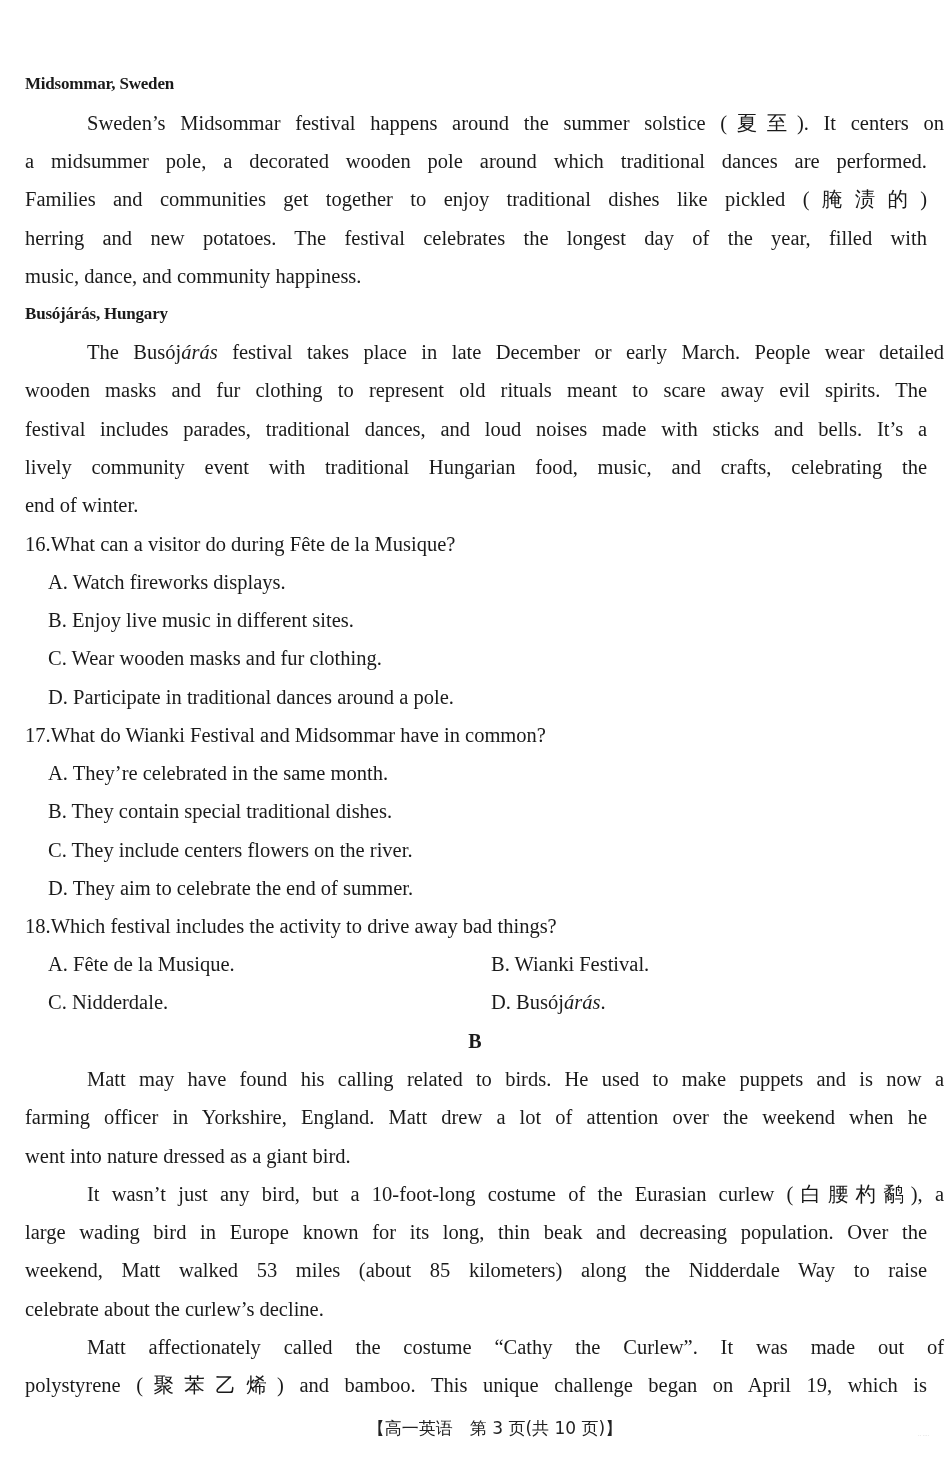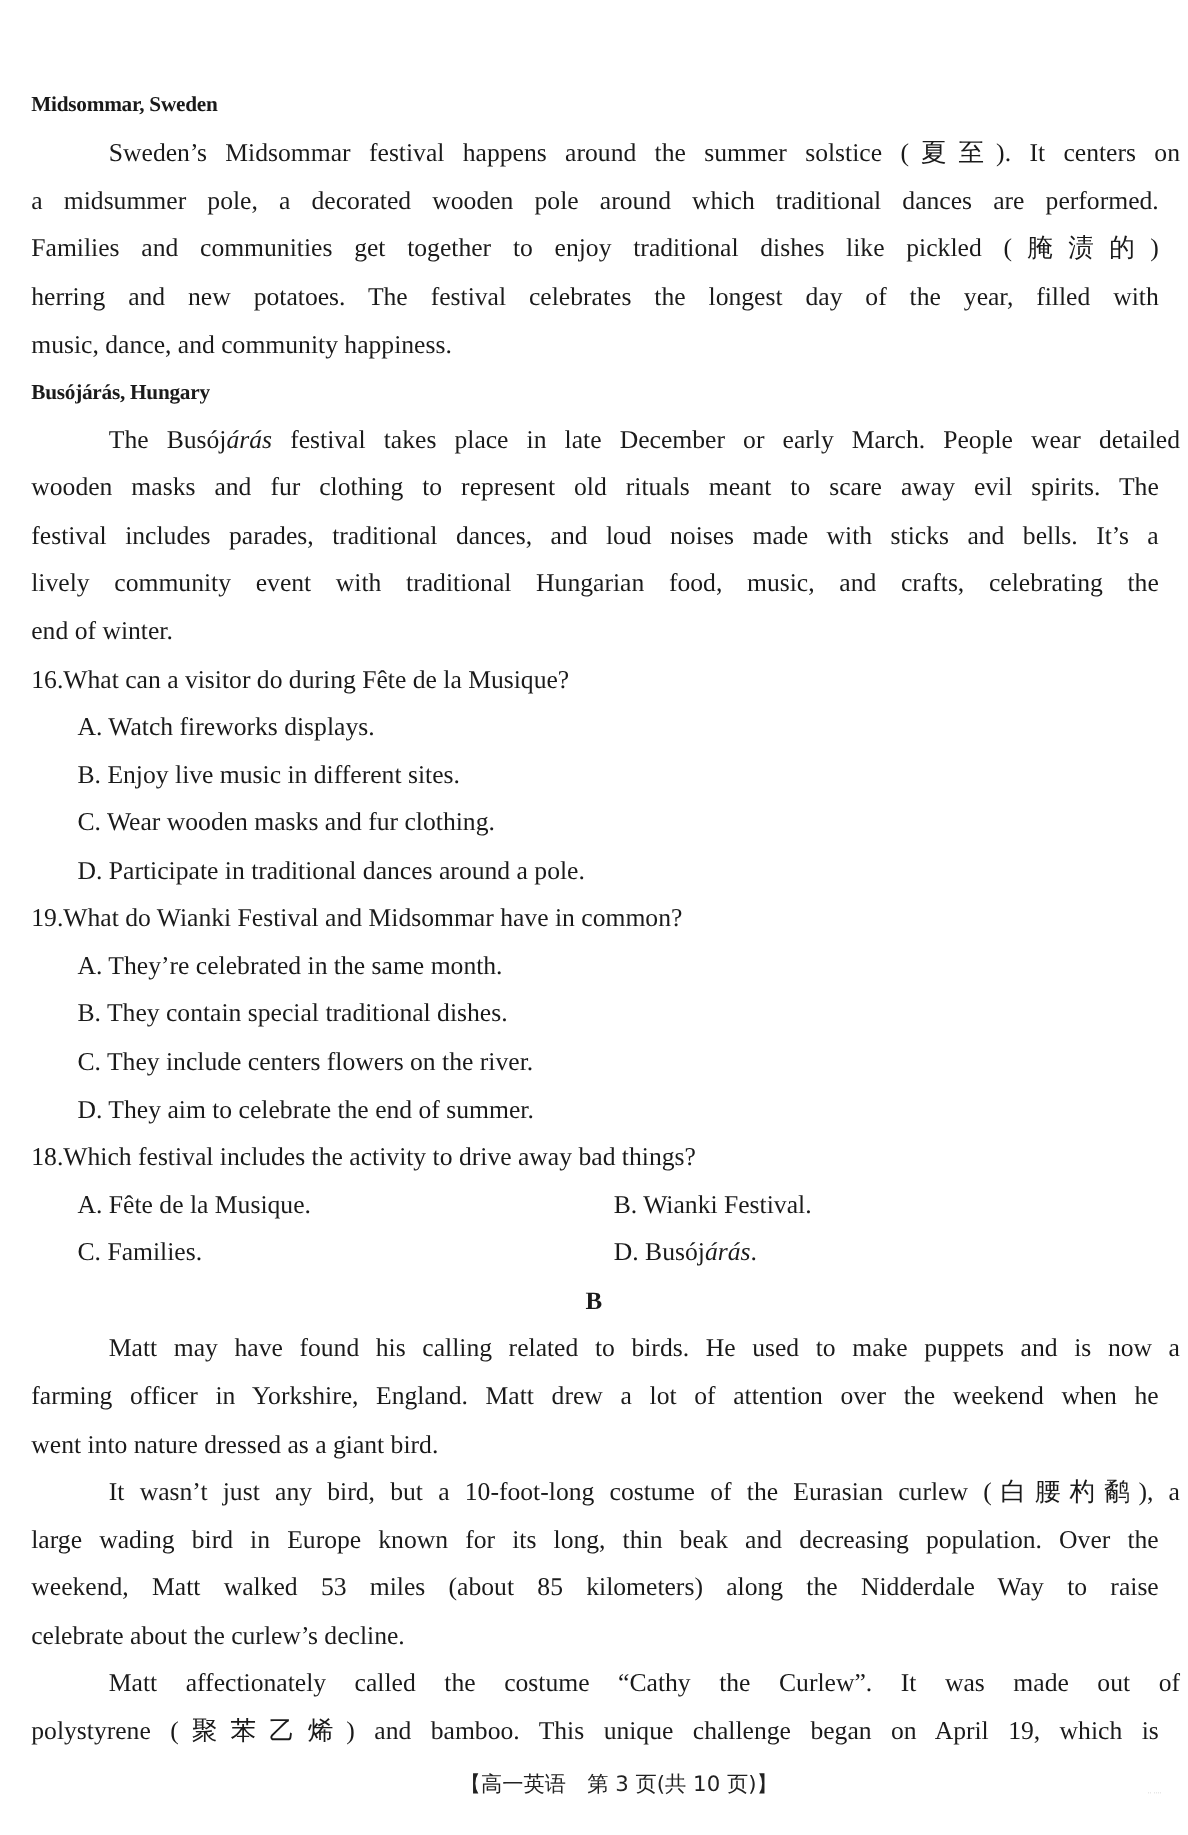--- a/index.html
+++ b/index.html
@@ -3,21 +3,21 @@
 <meta charset="utf-8">
 <style>
   html, body { margin: 0; padding: 0; background: #ffffff; }
   body { width: 950px; height: 1468px; position: relative; overflow: hidden;
          font-family: "Liberation Serif", "DejaVu Serif", serif; color: #1a1a1a; }
   .line { position: absolute; left: 25px; width: 902px; height: 30px; line-height: 30px;
           font-size: 20.5px; white-space: nowrap; }
   .just { text-align: justify; text-align-last: justify; }
   .indent { left: 87px; width: 857px; }
   .heading { font-weight: bold; font-size: 17px; letter-spacing: -0.2px; }
-  .opt { left: 62px; width: auto; text-align: center; }
+  .opt { left: 48px; width: auto; text-align: center; }
   .opt2 { left: 491px; width: auto; }
   .sec { left: 0; width: 950px; text-align: center; font-weight: bold; font-size: 20px; }
   .footer { left: 0; width: 950px; text-align: center; font-size: 17px;
             font-family: "DejaVu Sans", sans-serif; color: #222; padding-left: 20px; }
   .it { font-style: italic; }
   .mark { position: absolute; left: 918px; top: 1432px; font-size: 5px; color: #bbb;
           font-family: "DejaVu Sans", sans-serif; }
 </style>
 </head>
 <body>
@@ -35,30 +35,30 @@
 <div class="line just" style="top:414px">festival includes parades, traditional dances, and loud noises made with sticks and bells. It’s a</div>
 <div class="line just" style="top:452px">lively community event with traditional Hungarian food, music, and crafts, celebrating the</div>
 <div class="line" style="top:490px">end of winter.</div>
 
 <div class="line" style="top:529px"><span>16.</span><span>What can a visitor do during Fête de la Musique?</span></div>
 <div class="line opt" style="top:567px">A. Watch fireworks displays.</div>
 <div class="line opt" style="top:605px">B. Enjoy live music in different sites.</div>
 <div class="line opt" style="top:643px">C. Wear wooden masks and fur clothing.</div>
 <div class="line opt" style="top:682px">D. Participate in traditional dances around a pole.</div>
 
-<div class="line" style="top:720px"><span>19.</span><span>What do Wianki Festival and Midsommar have in common?</span></div>
+<div class="line" style="top:720px"><span>17.</span><span>What do Wianki Festival and Midsommar have in common?</span></div>
 <div class="line opt" style="top:758px">A. They’re celebrated in the same month.</div>
 <div class="line opt" style="top:796px">B. They contain special traditional dishes.</div>
 <div class="line opt" style="top:835px">C. They include centers flowers on the river.</div>
 <div class="line opt" style="top:873px">D. They aim to celebrate the end of summer.</div>
 
 <div class="line" style="top:911px"><span>18.</span><span>Which festival includes the activity to drive away bad things?</span></div>
 <div class="line opt" style="top:949px">A. Fête de la Musique.</div>
 <div class="line opt2" style="top:949px">B. Wianki Festival.</div>
-<div class="line opt" style="top:987px">C. Families.</div>
+<div class="line opt" style="top:987px">C. Nidderdale.</div>
 <div class="line opt2" style="top:987px"><span>D. Busój</span><span class="it">árás</span><span>.</span></div>
 
 <div class="line sec" style="top:1026px">B</div>
 
 <div class="line indent just" style="top:1064px">Matt may have found his calling related to birds. He used to make puppets and is now a</div>
 <div class="line just" style="top:1102px">farming officer in Yorkshire, England. Matt drew a lot of attention over the weekend when he</div>
 <div class="line" style="top:1141px">went into nature dressed as a giant bird.</div>
 
 <div class="line indent just" style="top:1179px">It wasn’t just any bird, but a 10-foot-long costume of the Eurasian curlew (白腰杓鹬), a</div>
 <div class="line just" style="top:1217px">large wading bird in Europe known for its long, thin beak and decreasing population. Over the</div>

